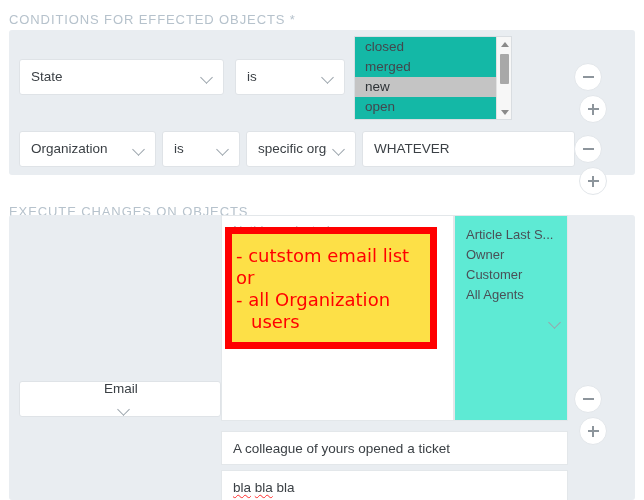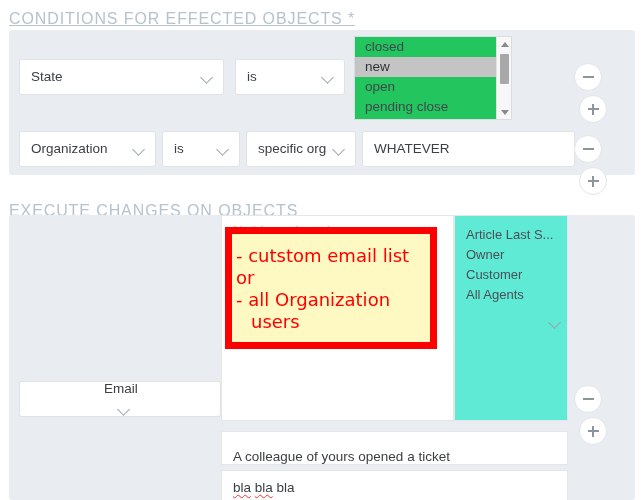--- a/index.html
+++ b/index.html
@@ -8,26 +8,25 @@
     width: 644px; height: 500px;
     background: #ffffff;
     font-family: "Liberation Sans", sans-serif;
     overflow: hidden;
   }
   .page { position: relative; width: 644px; height: 500px; background: #fff; }
 
   
   .section-label {
     color: #b6c2cc;
-    font-size: 16px;
+    font-size: 13px;
     letter-spacing: 0.9px;
     text-transform: uppercase;
     font-weight: 400;
     white-space: nowrap;
-    text-decoration: underline;
   }
 
   
   .panel {
     background: #e9edf1;
     border-radius: 3px;
   }
 
   
   .ctrl {
@@ -83,21 +82,21 @@
     background: #8d959c;
   }
   .round-btn .bar-v {
     position: absolute;
     width: 1.6px; height: 11px;
     background: #8d959c;
   }
 
   
   .listbox {
-    background: #22c55e;
+    background: #14b8a6;
     border: 1px solid #d9dde1;
     position: relative;
     overflow: hidden;
     font-size: 13.5px;
     color: #42484e;
   }
   .listbox .opt {
     padding: 1px 6px 1px 10px;
     line-height: 18px;
     white-space: nowrap;
@@ -157,21 +156,21 @@
     position: absolute;
     font-size: 13px;
     color: #b9bec4;
     white-space: nowrap;
   }
 
   
   .annot {
     position: absolute;
     border: 7px solid #ff0000;
-    background: #fef9c3;
+    background: #fde047;
     overflow: hidden;
   }
   .annot-text {
     position: absolute;
     color: #ff0000;
     font-size: 18px;
     line-height: 22px;
     font-family: "DejaVu Sans", sans-serif;
     white-space: pre;
   }
@@ -211,20 +210,21 @@
         <span class="chev"></span>
       </div>
       <div class="ctrl" style="position:absolute; left:216px; top:0px; width:110px;">
         <span class="txt">is</span>
         <span class="chev"></span>
       </div>
     </div>
 
     <div class="listbox" style="position:absolute; left:345px; top:6px; width:158px; height:84px;">
       <div class="opt">closed</div>
+      <div class="opt">merged</div>
       <div class="opt sel">new</div>
       <div class="opt">open</div>
       <div class="opt">pending close</div>
       <div class="sbar">
         <div class="arrow up">
             <span class="tri up"></span>
           </div>
         <div class="thumb"></div>
         <div class="arrow down">
             <span class="tri down"></span>
@@ -289,21 +289,21 @@
     <div class="pane right" style="position:absolute; left:445px; top:0px; width:114px; height:206px;">
       <div style="padding:9px 8px 0 11px;">
         <div class="pane-opt">Article Last S...</div>
         <div class="pane-opt">Owner</div>
         <div class="pane-opt">Customer</div>
         <div class="pane-opt">All Agents</div>
       </div>
       <span class="chev" style="position:absolute; left:88px; top:100px;"></span>
     </div>
 
-    <div class="tinput" style="position:absolute; left:212px; top:216px; width:347px; height:34px;align-items:flex-end;">
+    <div class="tinput" style="position:absolute; left:212px; top:216px; width:347px; height:34px;">
       <span>A colleague of yours opened a ticket</span>
     </div>
 
     <div class="tinput" style="position:absolute; left:212px; top:255px; width:347px; height:34px;">
       <span><span class="squiggle">bla</span> <span class="squiggle">bla</span> <span>bla</span></span>
     </div>
 
     <div style="position:absolute; left:565px; top:170px;">
       <span class="round-btn">
         <span class="bar-h"></span>

